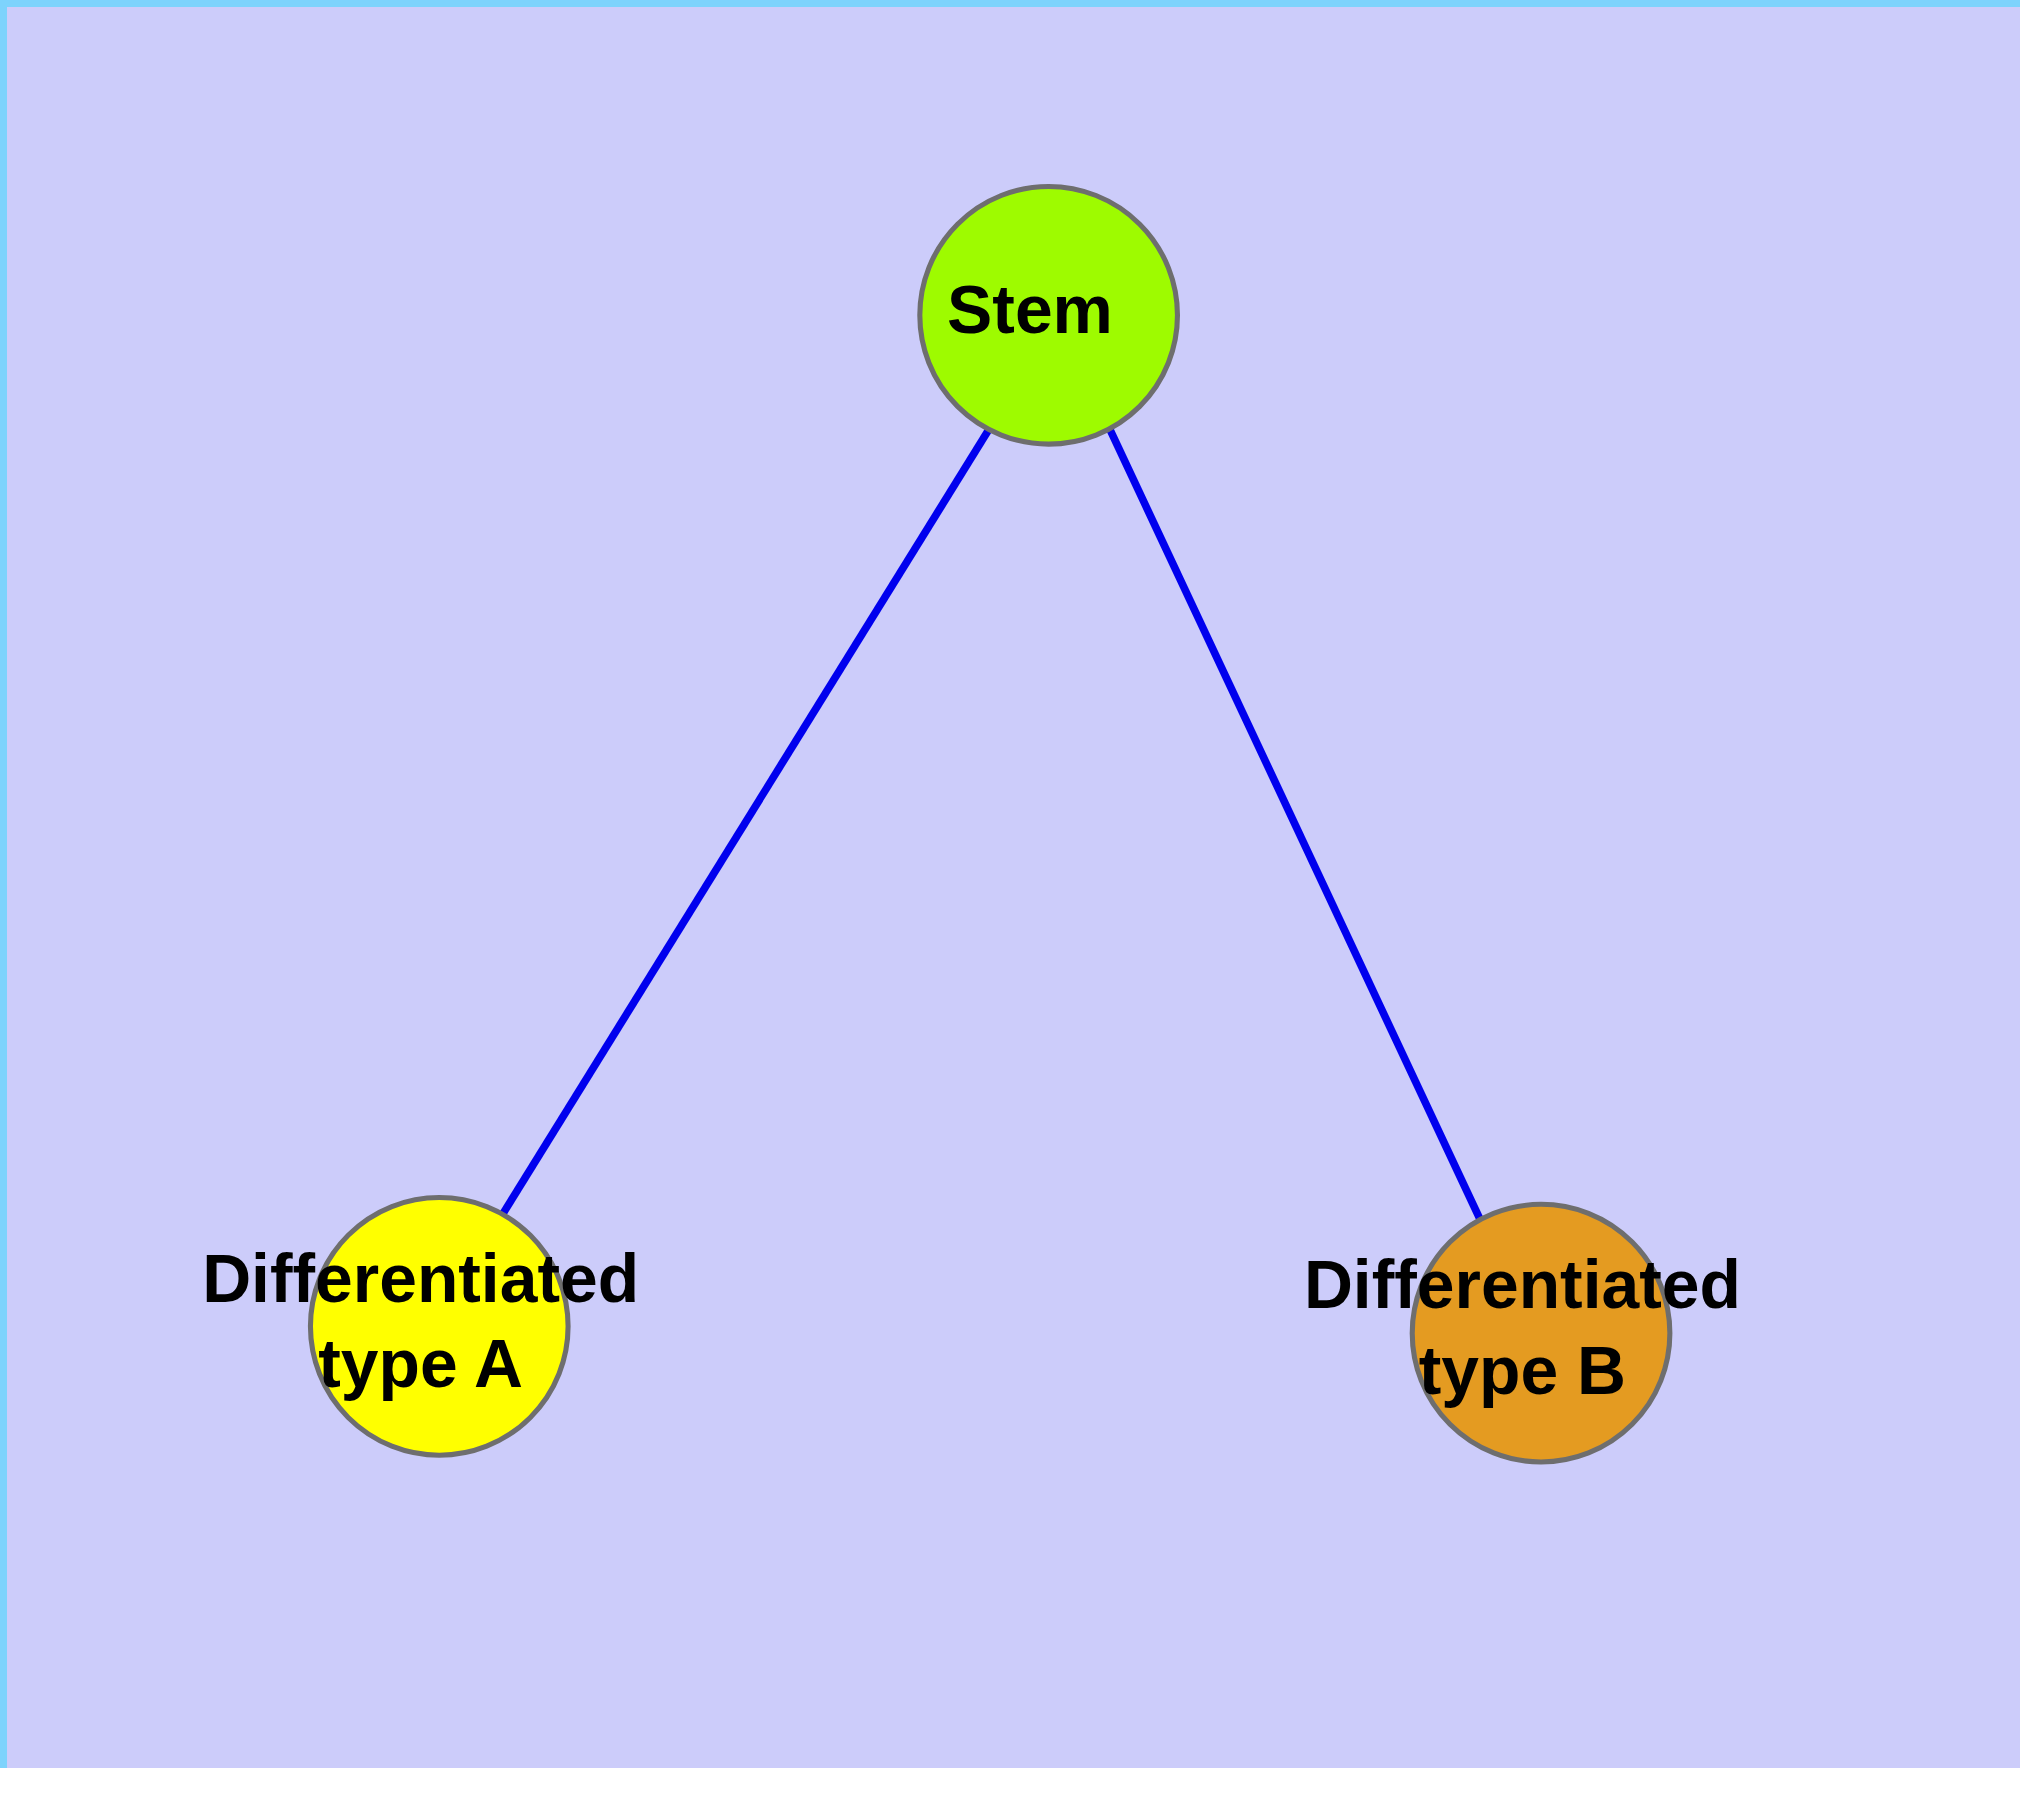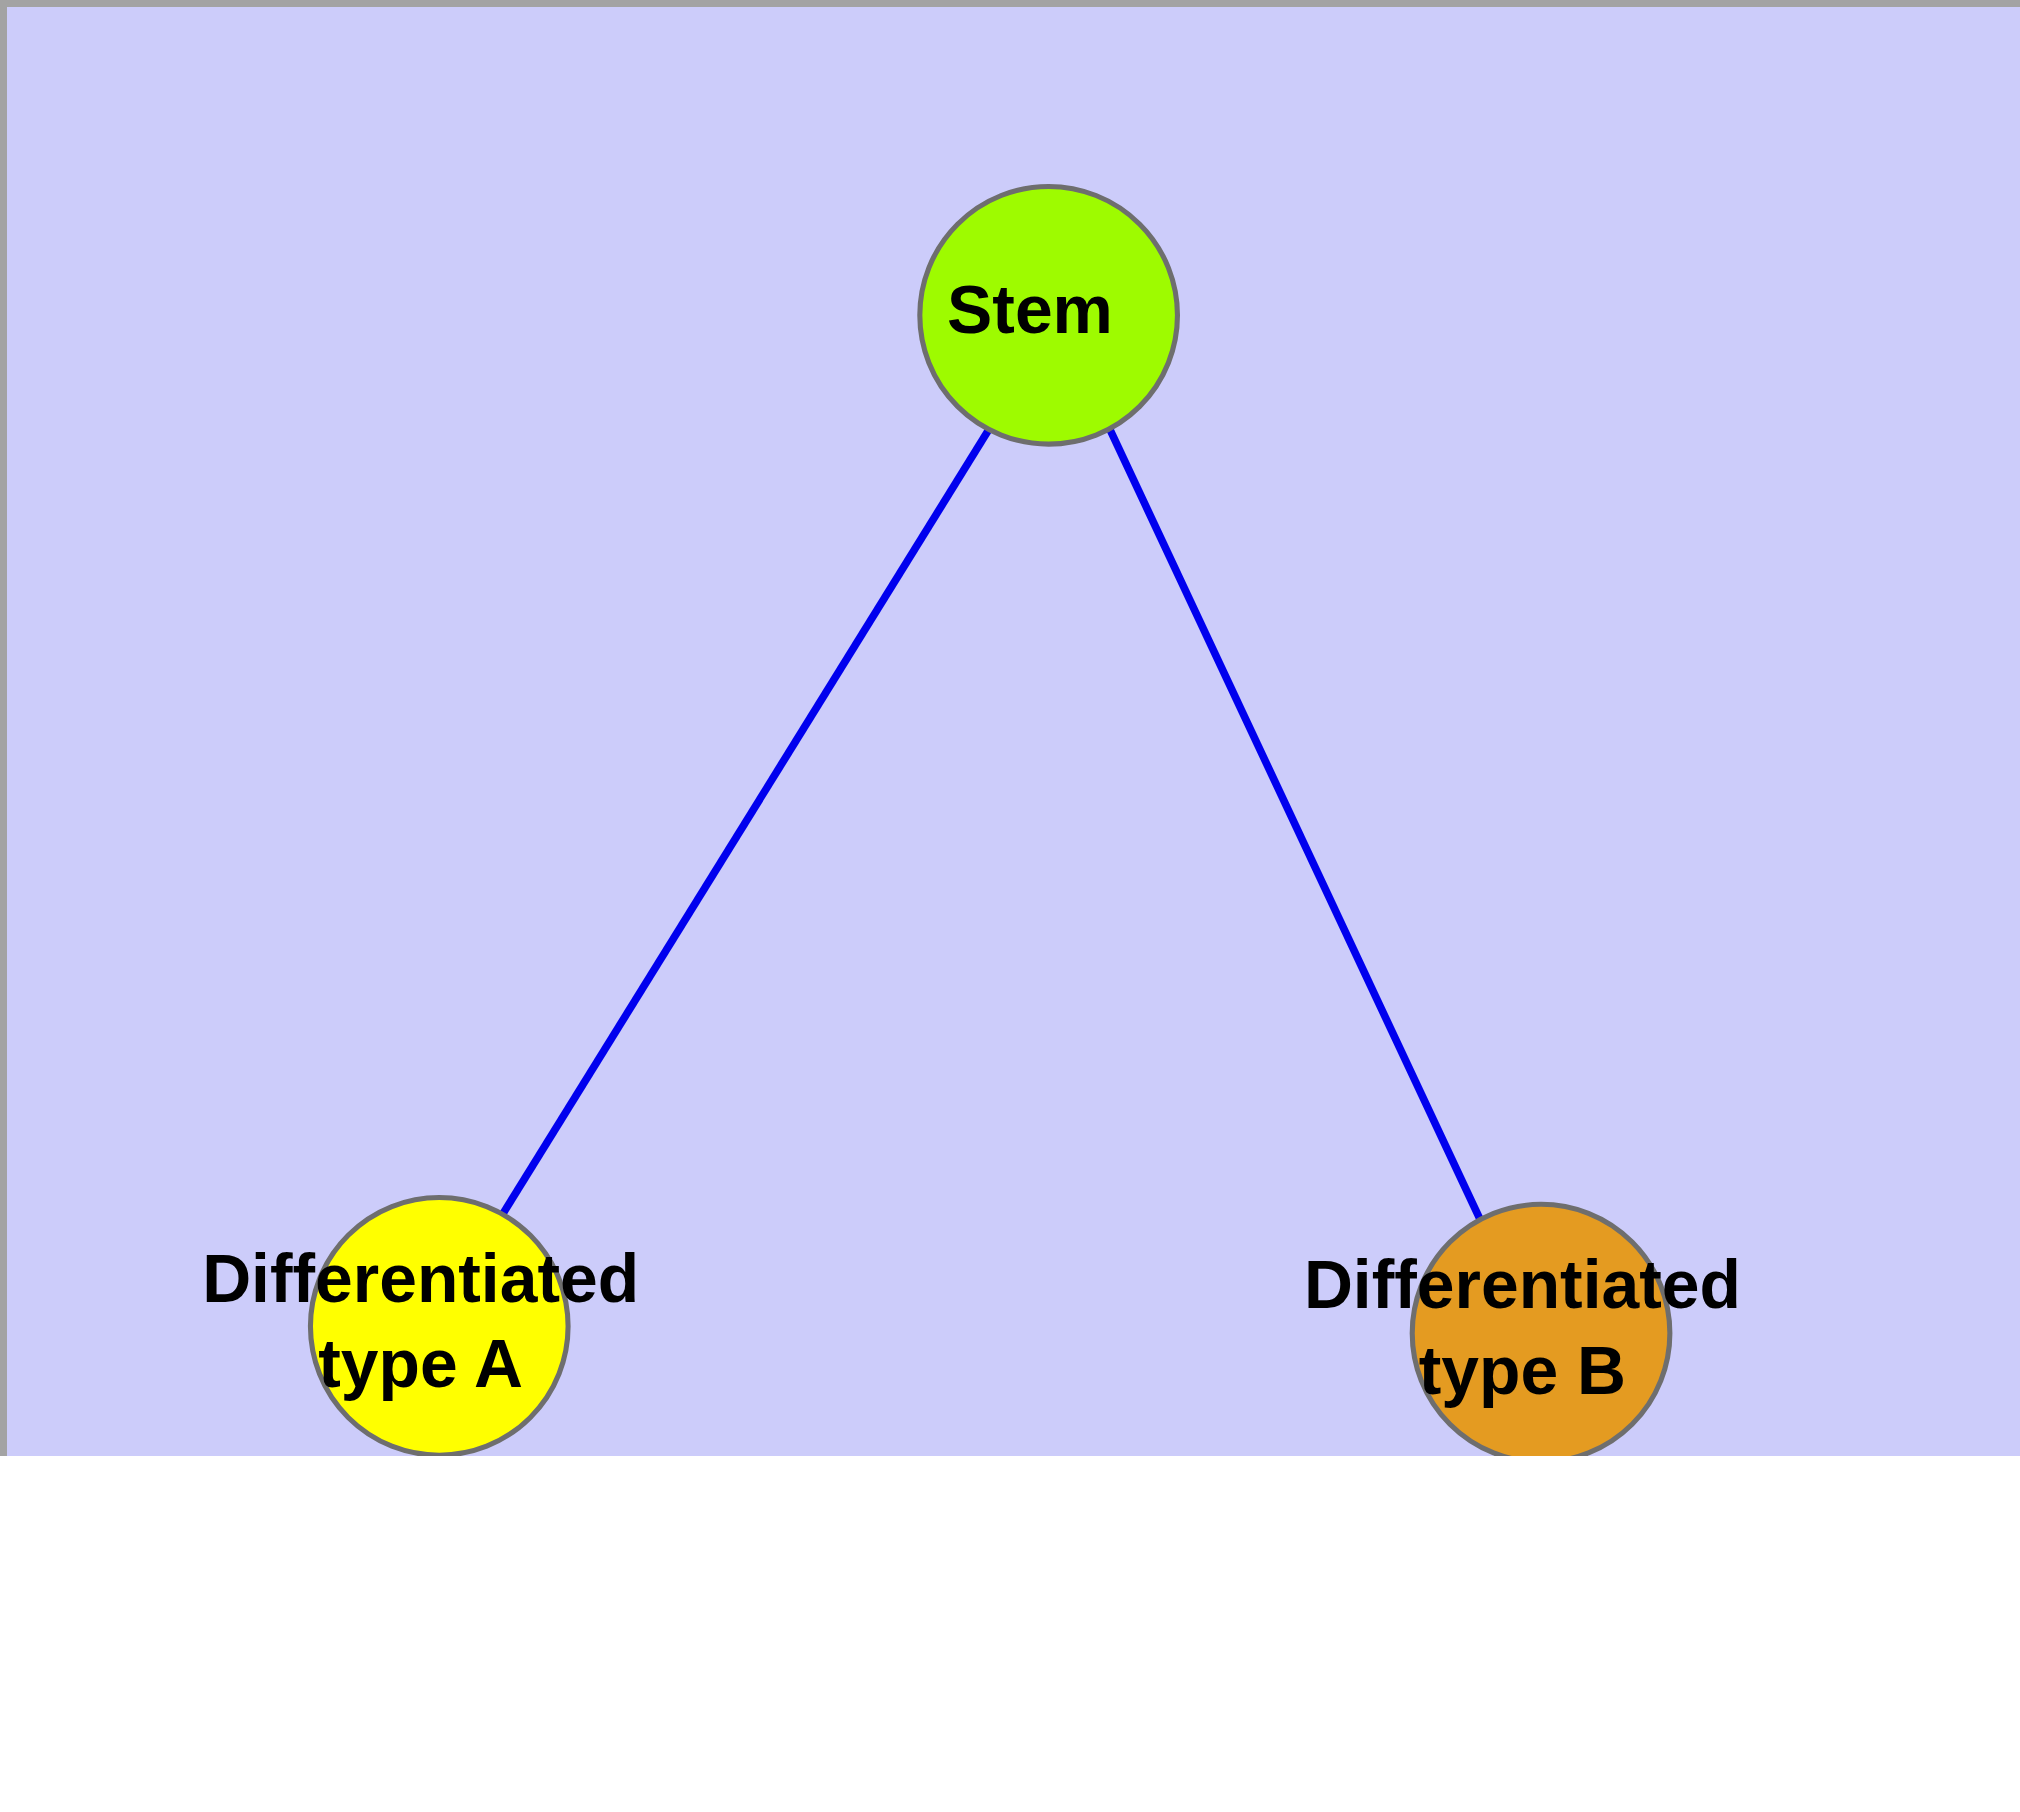--- a/index.html
+++ b/index.html
@@ -3,23 +3,23 @@
 <meta charset="utf-8">
 <style>
   html, body {
     margin: 0;
     padding: 0;
     background: #ffffff;
   }
   #canvas {
     position: relative;
     width: 2021px;
-    height: 1456px;
+    height: 1768px;
     overflow: hidden;
-    background: #a3a3a3;
+    background: #7dd3fc;
     font-family: "Liberation Sans", sans-serif;
   }
   #plot-area {
     position: absolute;
     left: 6.8px;
     top: 6.8px;
     width: 2014px;
     height: 1805px;
     background: #ccccfa;
   }

